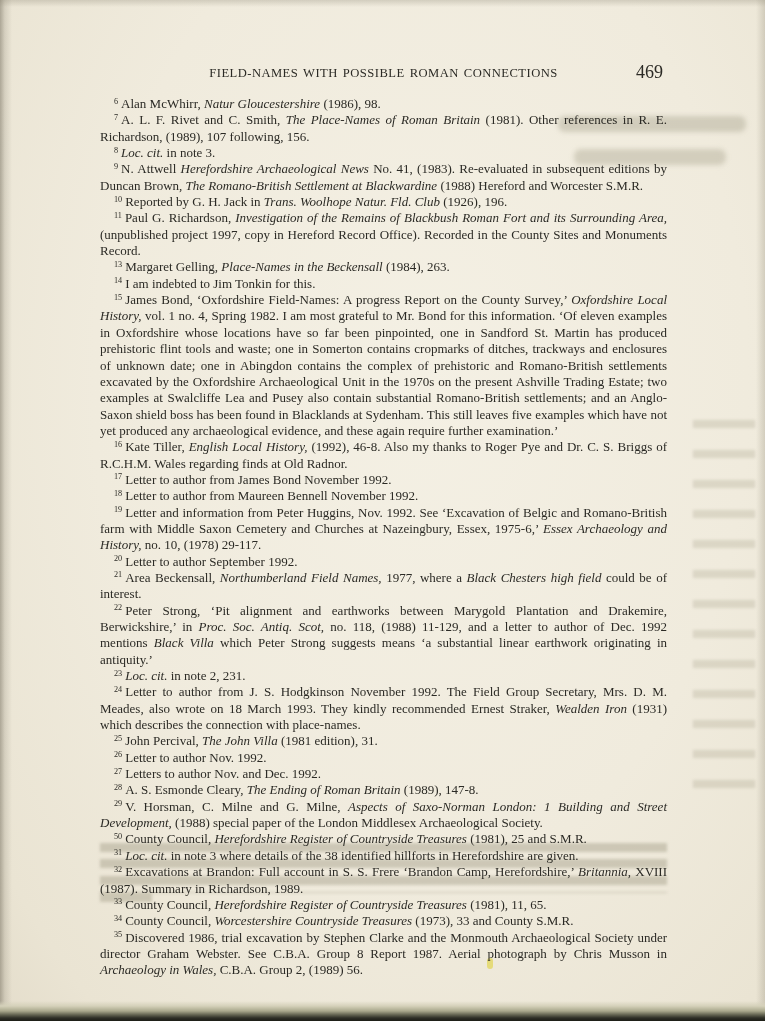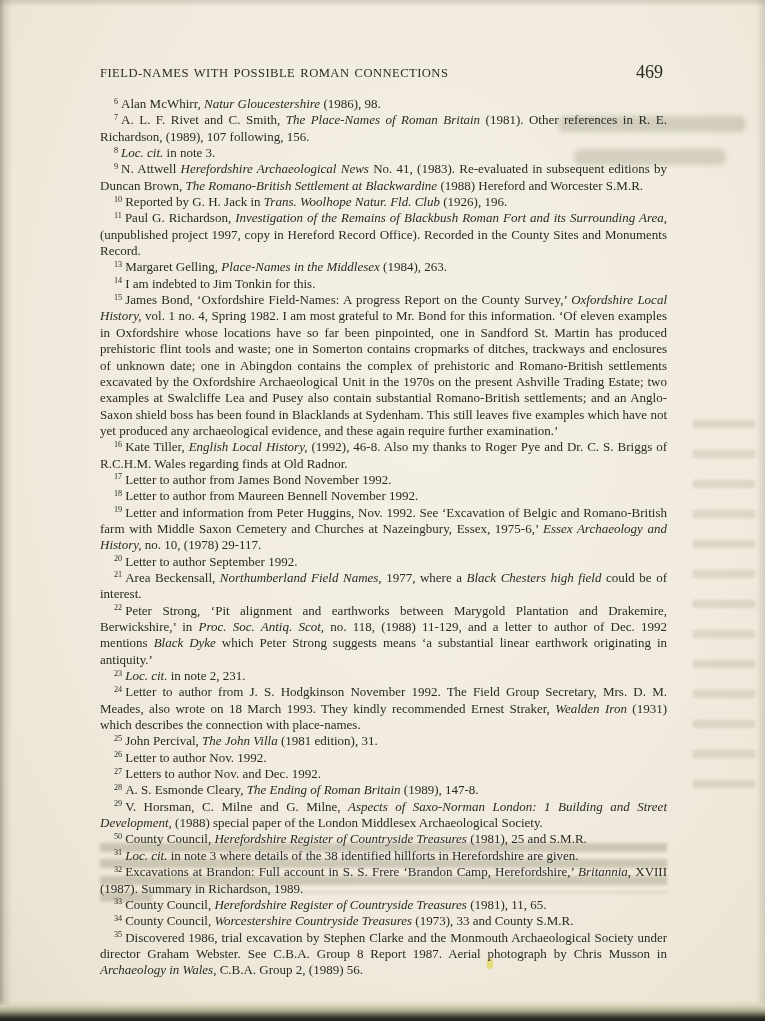--- a/index.html
+++ b/index.html
@@ -44,21 +44,21 @@
     top: 62px;
     width: 567px;
   }
   .page-header {
     position: relative;
     height: 24px;
     margin-bottom: 10px;
   }
   .page-header .title {
     display: block;
-    text-align: left;
+    text-align: center;
     font-size: 12.6px;
     letter-spacing: 0.45px;
     word-spacing: 1.5px;
     padding-top: 4px;
   }
   .page-header .folio {
     position: absolute;
     right: 4px;
     top: 0;
     font-size: 18px;
@@ -127,30 +127,30 @@
       <span class="title">FIELD-NAMES WITH POSSIBLE ROMAN CONNECTIONS</span>
       <span class="folio">469</span>
     </div>
     <div class="footnotes">
         <p class="note"><sup>6</sup><span>Alan McWhirr, </span><i>Natur Gloucestershire</i><span> (1986), 98.</span></p>
         <p class="note"><sup>7</sup><span>A. L. F. Rivet and C. Smith, </span><i>The Place-Names of Roman Britain</i><span> (1981). Other references in R. E. Richardson, (1989), 107 following, 156.</span></p>
         <p class="note"><sup>8</sup><i>Loc. cit.</i><span> in note 3.</span></p>
         <p class="note"><sup>9</sup><span>N. Attwell </span><i>Herefordshire Archaeological News</i><span> No. 41, (1983). Re-evaluated in subsequent editions by Duncan Brown, </span><i>The Romano-British Settlement at Blackwardine</i><span> (1988) Hereford and Worcester S.M.R.</span></p>
         <p class="note"><sup>10</sup><span>Reported by G. H. Jack in </span><i>Trans. Woolhope Natur. Fld. Club</i><span> (1926), 196.</span></p>
         <p class="note"><sup>11</sup><span>Paul G. Richardson, </span><i>Investigation of the Remains of Blackbush Roman Fort and its Surrounding Area,</i><span> (unpublished project 1997, copy in Hereford Record Office). Recorded in the County Sites and Monuments Record.</span></p>
-        <p class="note"><sup>13</sup><span>Margaret Gelling, </span><i>Place-Names in the Middlesex</i><span> (1984), 263.</span></p>
+        <p class="note"><sup>13</sup><span>Margaret Gelling, </span><i>Place-Names in the Beckensall</i><span> (1984), 263.</span></p>
         <p class="note"><sup>14</sup><span>I am indebted to Jim Tonkin for this.</span></p>
         <p class="note"><sup>15</sup><span>James Bond, ‘Oxfordshire Field-Names: A progress Report on the County Survey,’ </span><i>Oxfordshire Local History,</i><span> vol. 1 no. 4, Spring 1982. I am most grateful to Mr. Bond for this information. ‘Of eleven examples in Oxfordshire whose locations have so far been pinpointed, one in Sandford St. Martin has produced prehistoric flint tools and waste; one in Somerton contains cropmarks of ditches, trackways and enclosures of unknown date; one in Abingdon contains the complex of prehistoric and Romano-British settlements excavated by the Oxfordshire Archaeological Unit in the 1970s on the present Ashville Trading Estate; two examples at Swalcliffe Lea and Pusey also contain substantial Romano-British settlements; and an Anglo-Saxon shield boss has been found in Blacklands at Sydenham. This still leaves five examples which have not yet produced any archaeological evidence, and these again require further examination.’</span></p>
         <p class="note"><sup>16</sup><span>Kate Tiller, </span><i>English Local History,</i><span> (1992), 46-8. Also my thanks to Roger Pye and Dr. C. S. Briggs of R.C.H.M. Wales regarding finds at Old Radnor.</span></p>
         <p class="note"><sup>17</sup><span>Letter to author from James Bond November 1992.</span></p>
         <p class="note"><sup>18</sup><span>Letter to author from Maureen Bennell November 1992.</span></p>
         <p class="note"><sup>19</sup><span>Letter and information from Peter Huggins, Nov. 1992. See ‘Excavation of Belgic and Romano-British farm with Middle Saxon Cemetery and Churches at Nazeingbury, Essex, 1975-6,’ </span><i>Essex Archaeology and History,</i><span> no. 10, (1978) 29-117.</span></p>
         <p class="note"><sup>20</sup><span>Letter to author September 1992.</span></p>
         <p class="note"><sup>21</sup><span>Area Beckensall, </span><i>Northumberland Field Names,</i><span> 1977, where a </span><i>Black Chesters high field</i><span> could be of interest.</span></p>
-        <p class="note"><sup>22</sup><span>Peter Strong, ‘Pit alignment and earthworks between Marygold Plantation and Drakemire, Berwickshire,’ in </span><i>Proc. Soc. Antiq. Scot,</i><span> no. 118, (1988) 11-129, and a letter to author of Dec. 1992 mentions </span><i>Black Dyke</i><span> which Peter Strong suggests means ‘a substantial linear earthwork originating in antiquity.’</span></p>
+        <p class="note"><sup>22</sup><span>Peter Strong, ‘Pit alignment and earthworks between Marygold Plantation and Drakemire, Berwickshire,’ in </span><i>Proc. Soc. Antiq. Scot,</i><span> no. 118, (1988) 11-129, and a letter to author of Dec. 1992 mentions </span><i>Black Villa</i><span> which Peter Strong suggests means ‘a substantial linear earthwork originating in antiquity.’</span></p>
         <p class="note"><sup>23</sup><i>Loc. cit.</i><span> in note 2, 231.</span></p>
         <p class="note"><sup>24</sup><span>Letter to author from J. S. Hodgkinson November 1992. The Field Group Secretary, Mrs. D. M. Meades, also wrote on 18 March 1993. They kindly recommended Ernest Straker, </span><i>Wealden Iron</i><span> (1931) which describes the connection with place-names.</span></p>
         <p class="note"><sup>25</sup><span>John Percival, </span><i>The John Villa</i><span> (1981 edition), 31.</span></p>
         <p class="note"><sup>26</sup><span>Letter to author Nov. 1992.</span></p>
         <p class="note"><sup>27</sup><span>Letters to author Nov. and Dec. 1992.</span></p>
         <p class="note"><sup>28</sup><span>A. S. Esmonde Cleary, </span><i>The Ending of Roman Britain</i><span> (1989), 147-8.</span></p>
         <p class="note"><sup>29</sup><span>V. Horsman, C. Milne and G. Milne, </span><i>Aspects of Saxo-Norman London: 1 Building and Street Development,</i><span> (1988) special paper of the London Middlesex Archaeological Society.</span></p>
         <p class="note"><sup>50</sup><span>County Council, </span><i>Herefordshire Register of Countryside Treasures</i><span> (1981), 25 and S.M.R.</span></p>
         <p class="note"><sup>31</sup><i>Loc. cit.</i><span> in note 3 where details of the 38 identified hillforts in Herefordshire are given.</span></p>
         <p class="note"><sup>32</sup><span>Excavations at Brandon: Full account in S. S. Frere ‘Brandon Camp, Herefordshire,’ </span><i>Britannia,</i><span> XVIII (1987). Summary in Richardson, 1989.</span></p>

